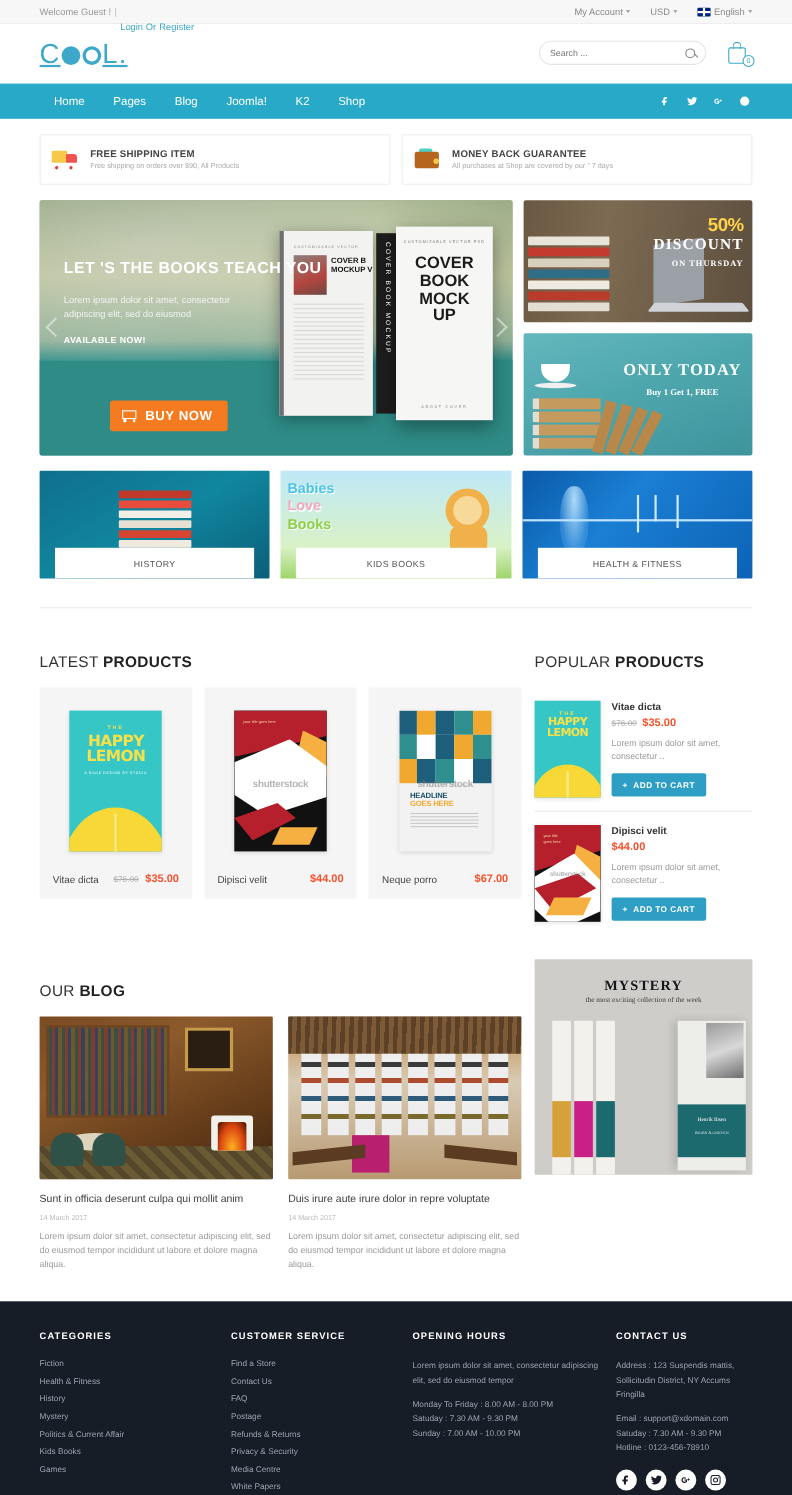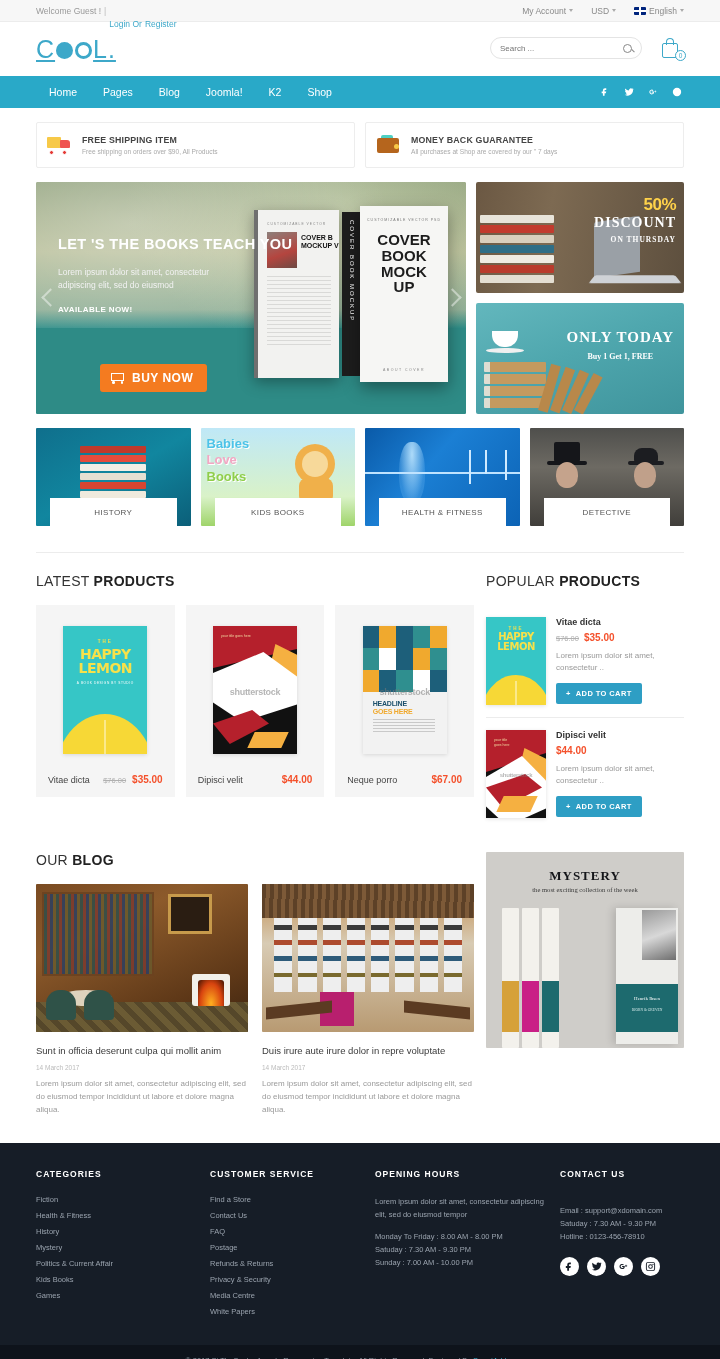--- a/index.html
+++ b/index.html
@@ -168,21 +168,21 @@
   .cat4 .hat2:after { content:''; position:absolute; left:-6px; bottom:-3px; width:36px;height:4px;background:#1c1d21; border-radius:2px; }
   .cat4 .f2 { position:absolute; right:28px; top:34px; width:22px;height:26px; background:#c0a08a; border-radius:50% 50% 45% 45%; }
 
   
   .hr { margin: 26px 36px 0; border-top:1px solid #ececec; }
 
   
   .main-row { display:flex; gap:12px; padding: 20px 36px 0; }
   .col-left { width: 438px; }
   .col-right { flex:1; }
-  .sec-title { font-size:14px; color:#333; letter-spacing:.3px; margin-bottom:16px; }
+  .sec-title { font-size:14px; color:#333; letter-spacing:.3px; margin-bottom:16px;margin-top:20px; }
   .sec-title b { font-weight:bold; color:#222; }
   .sec-title .thin { font-weight:400; }
 
   .prod-grid { display:flex; gap:11px; }
   .prod-card { flex:1; background:#f5f5f5; padding:12px 12px 0; }
   .prod-img { height:146px; display:flex; align-items:center; justify-content:center; }
   .cover { width:84px; height:128px; position:relative; overflow:hidden; box-shadow:0 1px 4px rgba(0,0,0,.12); }
   .cover-lemon { background:#36c6c6; }
   .cover-lemon .the { position:absolute; top:13px; width:100%; text-align:center; font-size:4.5px; color:#f7e14a; letter-spacing:2px; font-weight:bold;}
   .cover-lemon .h { position:absolute; top:21px; width:100%; text-align:center; font-size:14px; font-weight:bold; color:#f7e14a; line-height:1.02; letter-spacing:-.5px; font-family:"DejaVu Sans", sans-serif; }
@@ -513,27 +513,20 @@
       <div class="body3"></div>
       <div class="cat-label">KIDS BOOKS</div>
     </div>
     <div class="cat cat3">
       <div class="fig"></div>
       <div class="ecg"></div>
       <div class="peak" style="left:104px;height:34px"></div>
       <div class="peak" style="left:120px;height:24px"></div>
       <div class="peak" style="left:140px;height:30px"></div>
       <div class="cat-label">HEALTH &amp; FITNESS</div>
-    </div>
-    <div class="cat cat4">
-      <div class="hat1"></div>
-      <div class="f1"></div>
-      <div class="hat2"></div>
-      <div class="f2"></div>
-      <div class="cat-label">DETECTIVE</div>
     </div>
   </div>
 
   <div class="hr"></div>
 
   <div class="main-row">
     <div class="col-left">
       <div class="sec-title">
         <span class="thin">LATEST </span><b>PRODUCTS</b>
       </div>
@@ -773,20 +766,21 @@
       <div class="ftitle">OPENING HOURS</div>
       <div class="ftext">Lorem ipsum dolor sit amet, consectetur adipiscing elit, sed do eiusmod tempor</div>
       <div class="fgap"></div>
       <div class="ftext">Monday To Friday : 8.00 AM - 8.00 PM</div>
       <div class="ftext">Satuday : 7.30 AM - 9.30 PM</div>
       <div class="ftext">Sunday : 7.00 AM - 10.00 PM</div>
     </div>
 
     <div class="fcol">
       <div class="ftitle">CONTACT US</div>
+      <div class="ftext">Address : 123 Suspendis mattis, Sollicitudin District, NY Accums Fringilla</div>
       <div class="fgap"></div>
       <div class="ftext">Email : support@xdomain.com</div>
       <div class="ftext">Satuday : 7.30 AM - 9.30 PM</div>
       <div class="ftext">Hotline : 0123-456-78910</div>
       <div class="fsocial">
         <span class="fs">
             <svg viewBox="0 0 24 24">
               <path d="M15 3h-3a5 5 0 0 0-5 5v3H4v4h3v6h4v-6h3l1-4h-4V8a1 1 0 0 1 1-1h3z"></path>
             </svg>
           </span>

